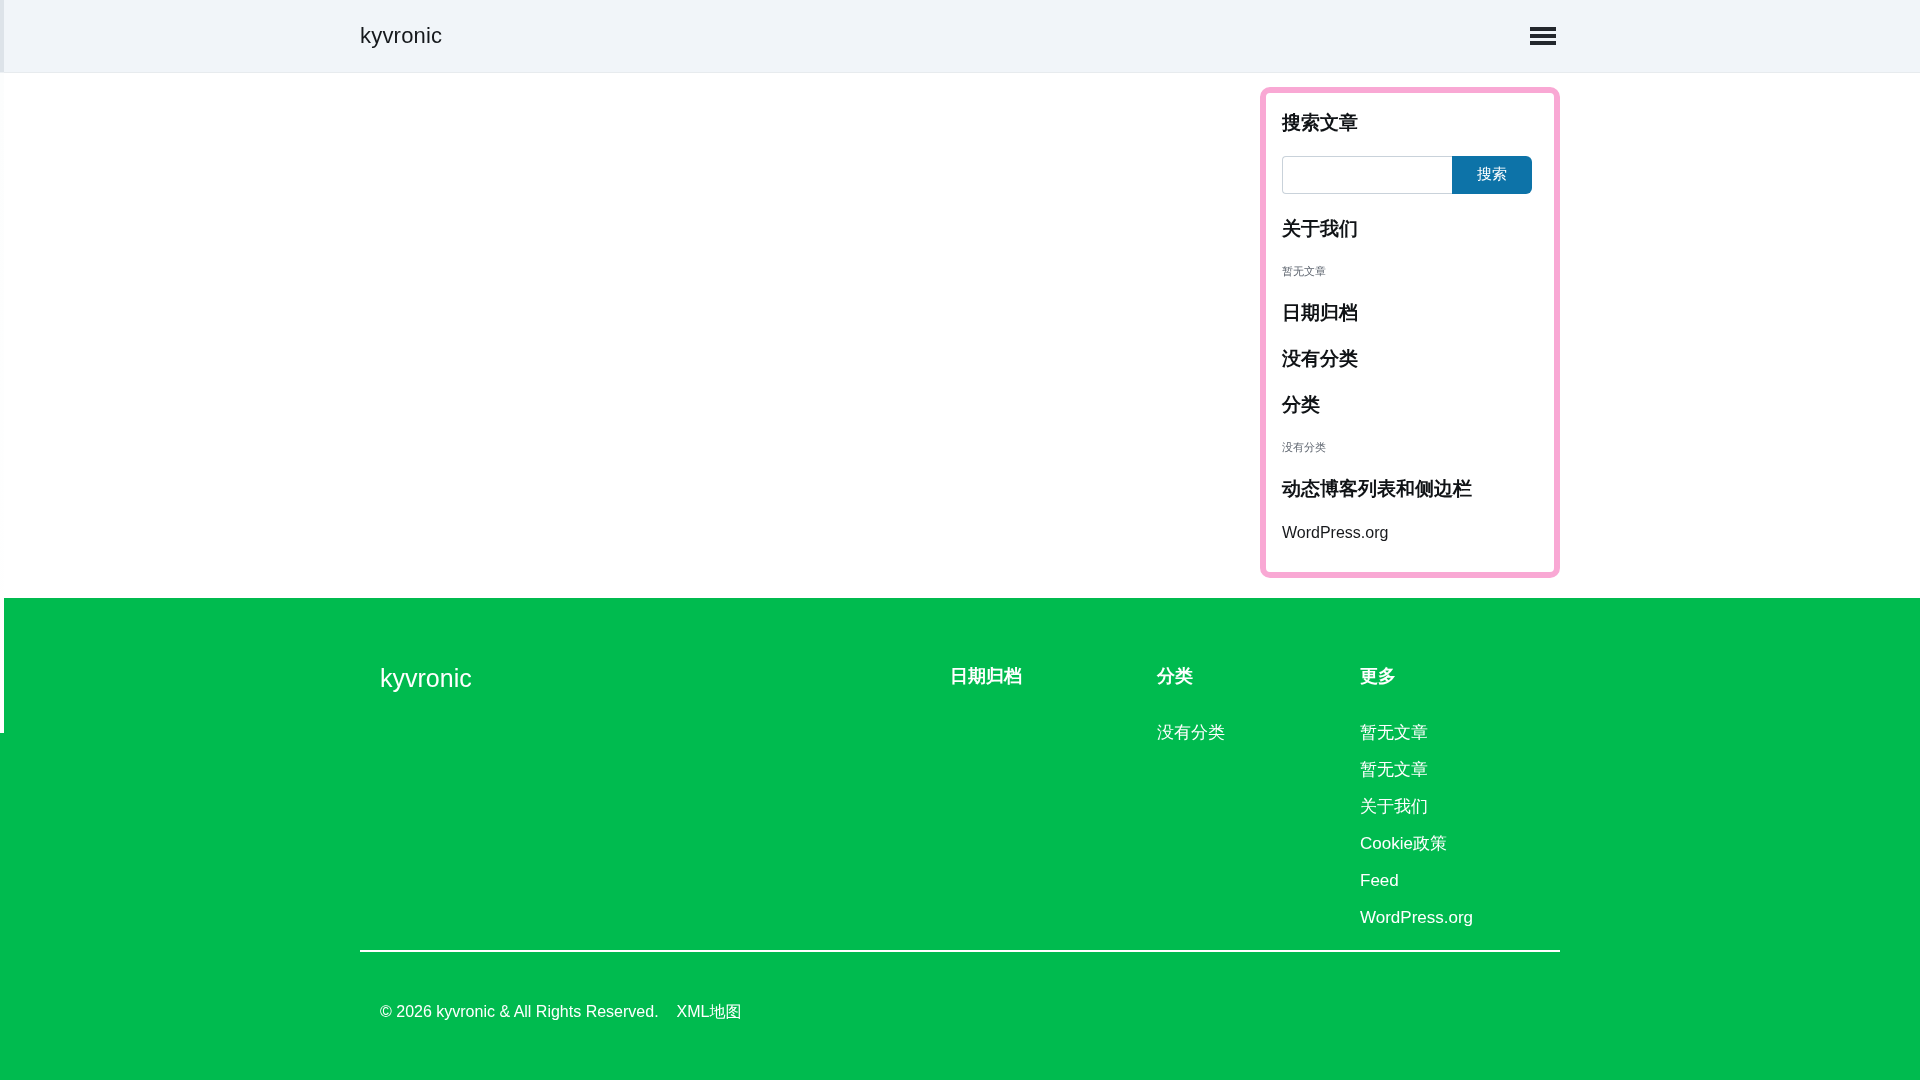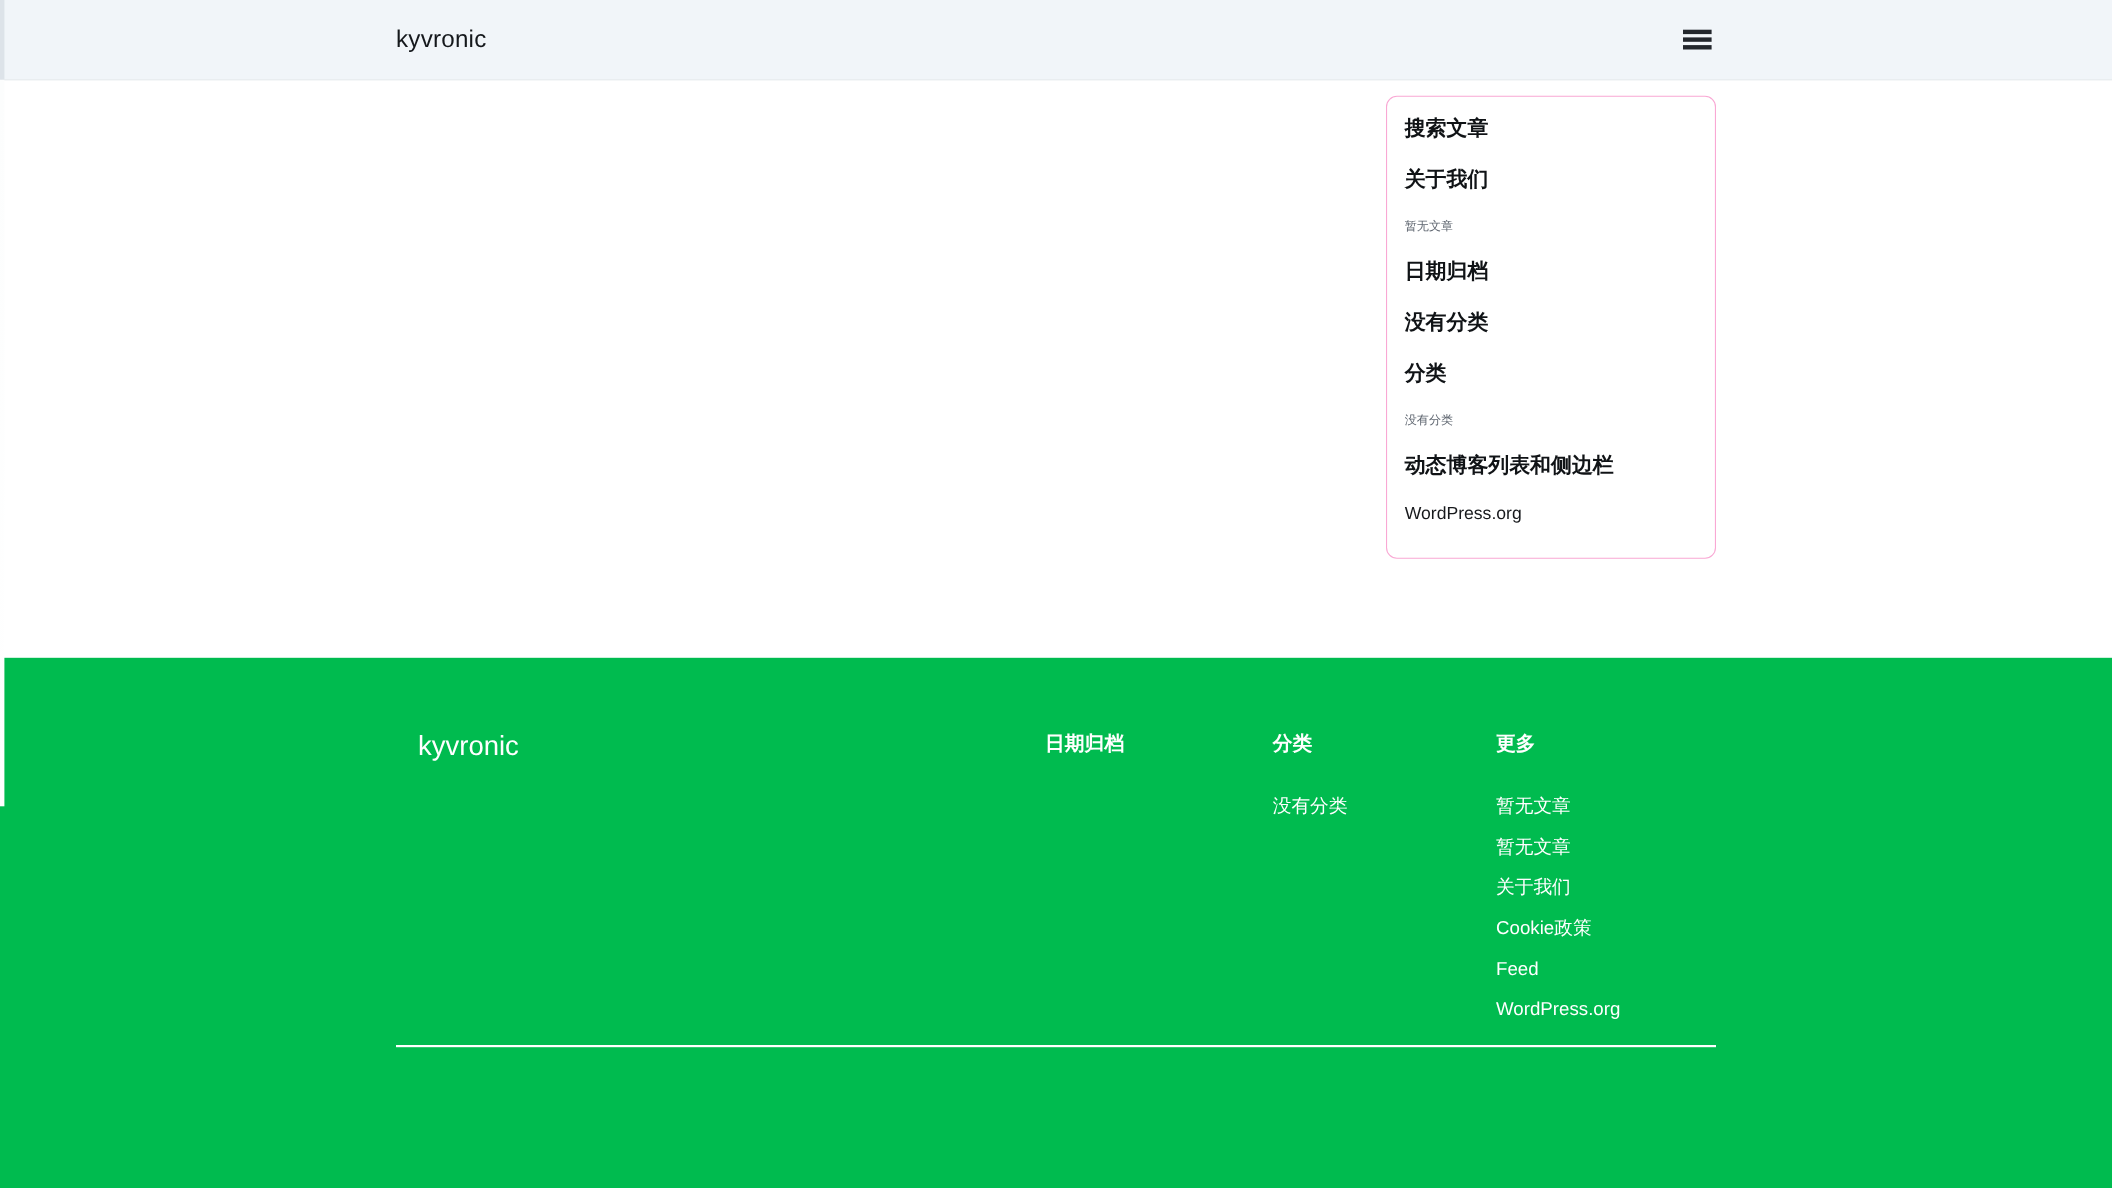--- a/index.html
+++ b/index.html
@@ -35,21 +35,21 @@
 
   
   .main-area { height: 525px; }
   .main-inner {
     width: 1200px; margin: 0 auto; display: flex; justify-content: flex-end;
     padding-top: 14px;
   }
   .content-empty { flex: 1; }
   .sidebar-card {
     width: 300px; background: #ffffff;
-    border: 1px solid #f9a8d4; border-radius: 10px;
+    border: 6px solid #f9a8d4; border-radius: 10px;
     padding: 20px 16px 30px;
   }
   .widget-title {
     font-size: 19px; font-weight: 700; color: #101316;
     margin: 25px 0 0; line-height: 1.1;
   }
   .widget-title.first { margin-top: 0; }
   .search-form { margin-top: 22px; display: flex; width: 250px; height: 38px; }
   .search-input {
     flex: 1; min-width: 0; height: 38px;
@@ -117,20 +117,24 @@
     </button>
   </div>
 </header>
 
 <main class="main-area">
   <div class="main-inner">
     <div class="content-empty"></div>
 
     <aside class="sidebar-card">
       <h3 class="widget-title first">搜索文章</h3>
+      <form class="search-form">
+        <input class="search-input" type="text" value="" style="">
+        <button class="search-button" type="submit">搜索</button>
+      </form>
 
       <h3 class="widget-title">关于我们</h3>
       <p class="widget-text">暂无文章</p>
 
       <h3 class="widget-title">日期归档</h3>
 
       <h3 class="widget-title">没有分类</h3>
 
       <h3 class="widget-title">分类</h3>
       <p class="widget-text">没有分类</p>
@@ -162,13 +166,17 @@
       <a class="footer-link" href="#">暂无文章</a>
       <a class="footer-link" href="#">关于我们</a>
       <a class="footer-link" href="#">Cookie政策</a>
       <a class="footer-link" href="#">Feed</a>
       <a class="footer-link" href="#">WordPress.org</a>
     </div>
   </div>
 
   <hr class="footer-divider">
 
+  <div class="footer-bottom">
+    <span>© 2026 kyvronic &amp; All Rights Reserved.</span>
+    <a class="sitemap-link" href="#">XML地图</a>
+  </div>
 </footer>
 
 </body></html>

